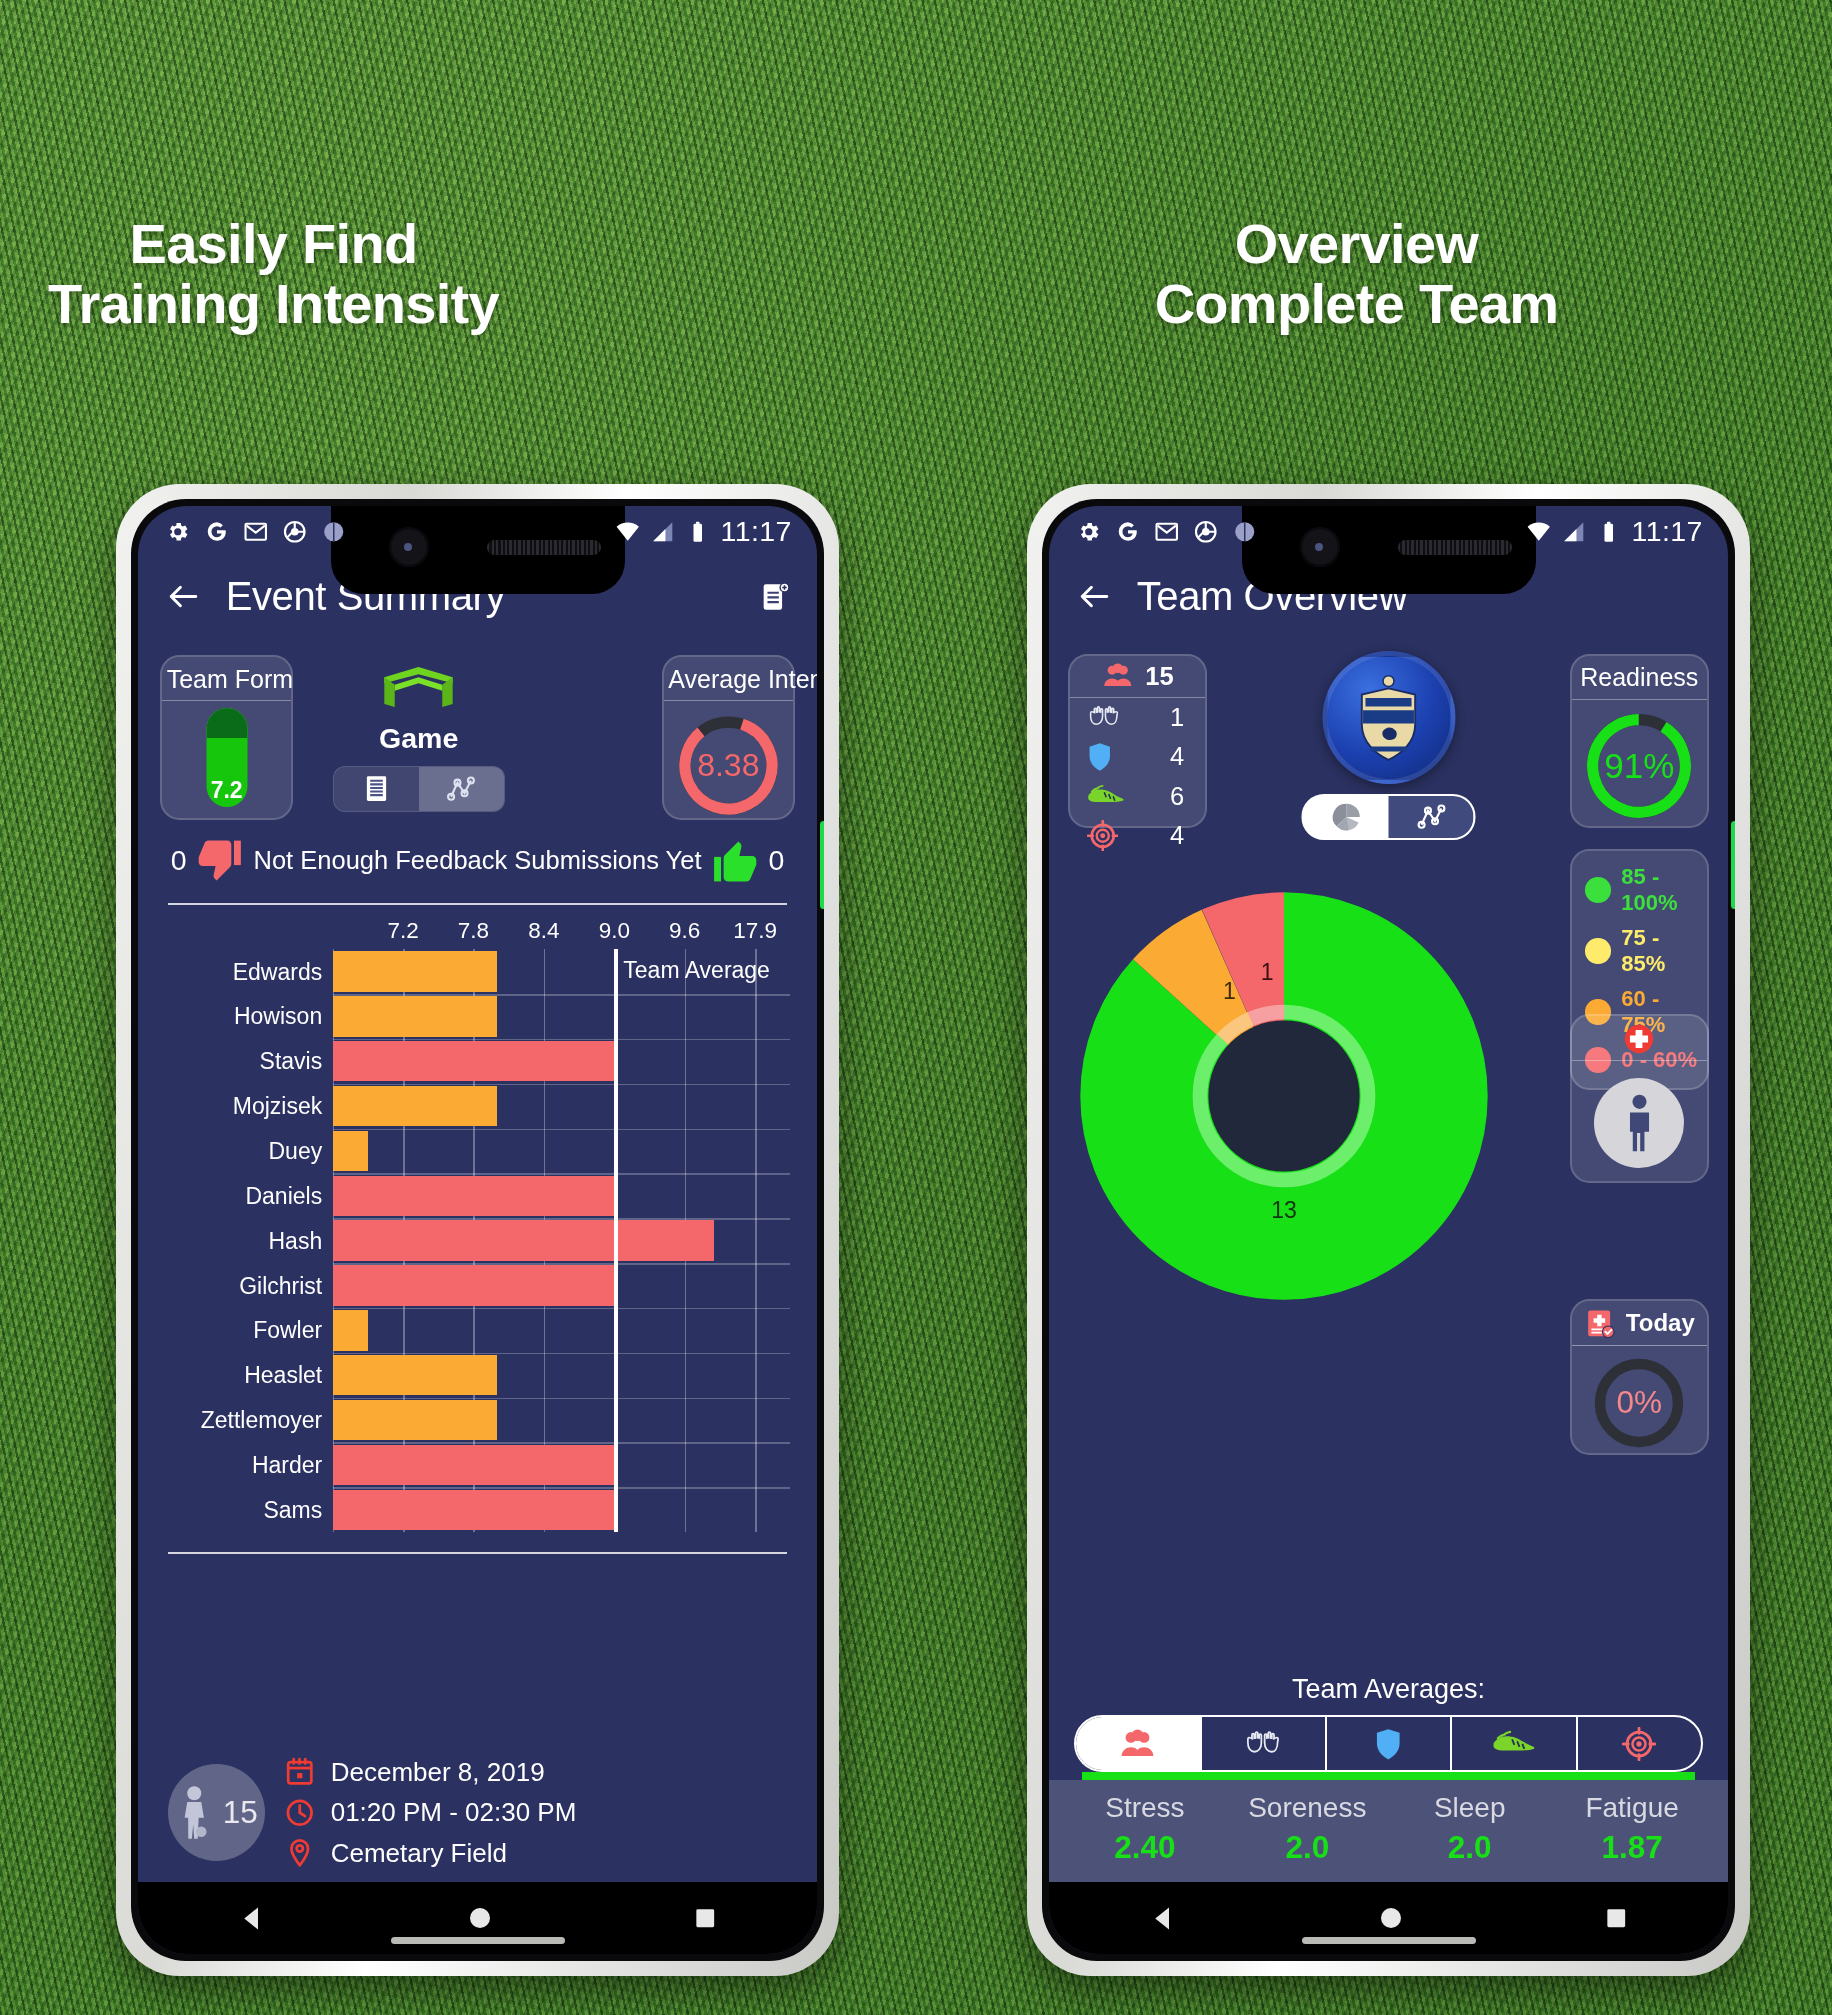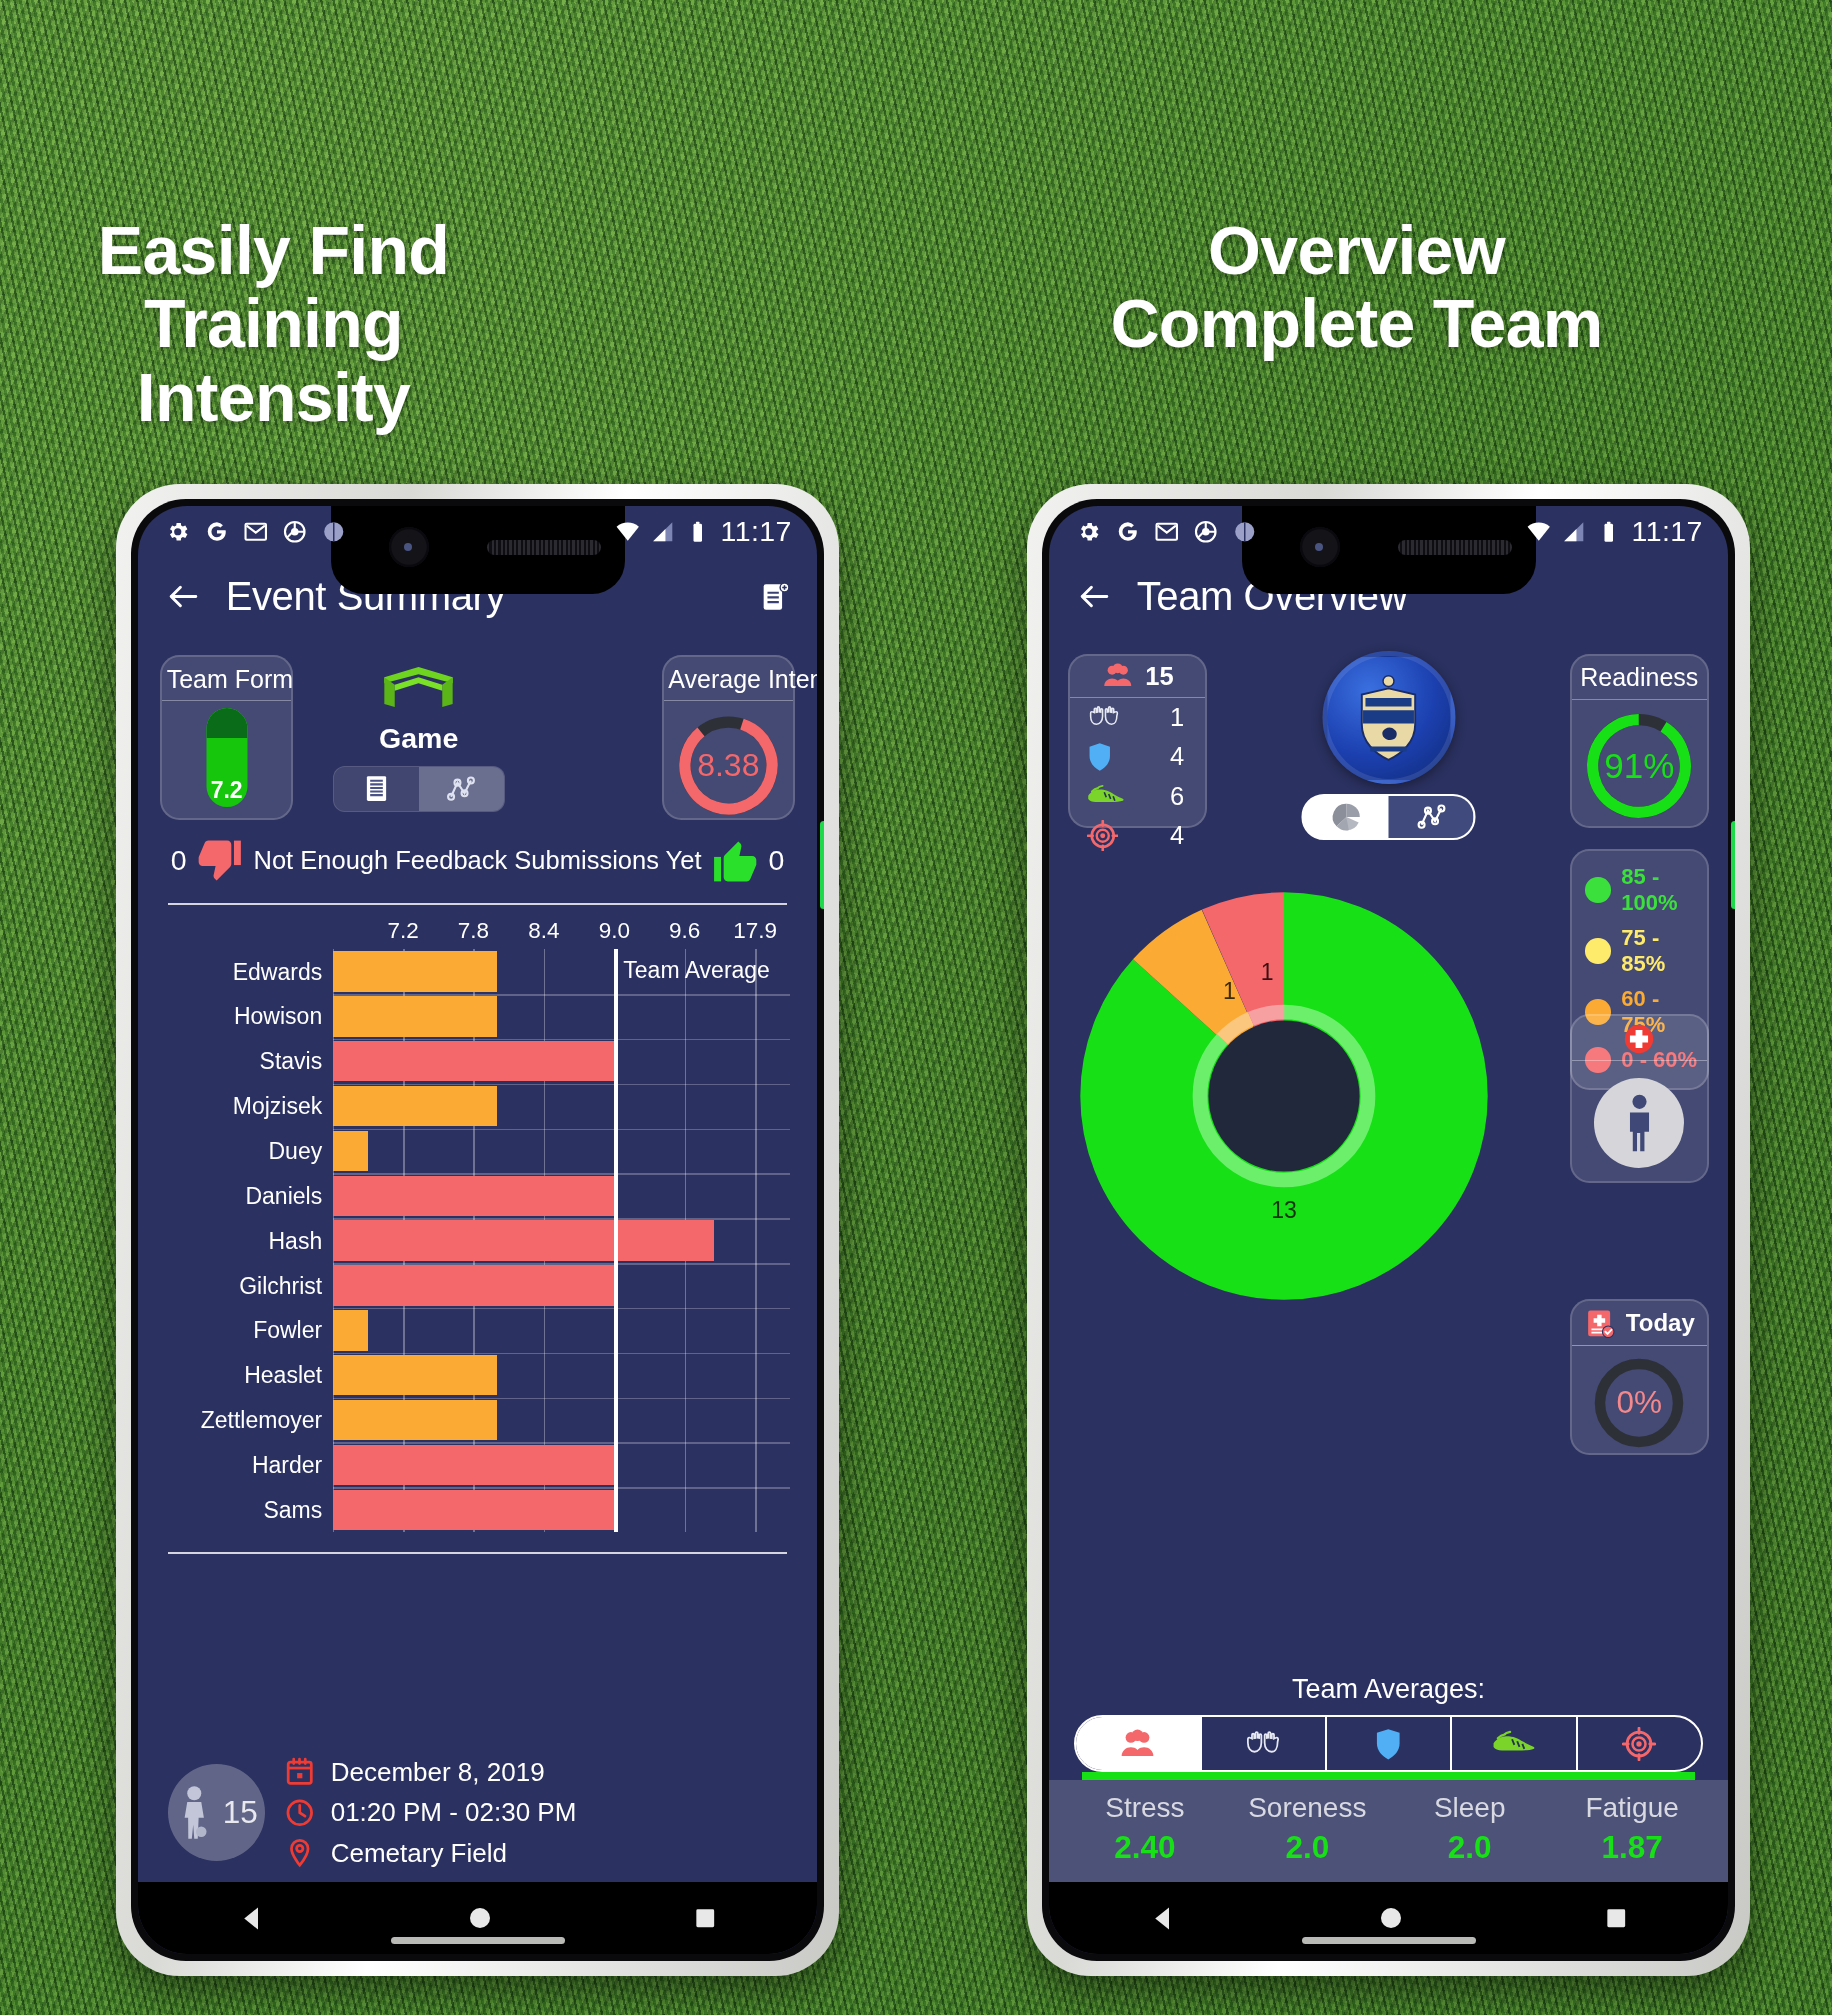--- a/index.html
+++ b/index.html
@@ -24,21 +24,21 @@
   }
 
   
   .headline {
     position: absolute;
     color: #ffffff;
     font-weight: bold;
     text-align: center;
     line-height: 1.08;
     letter-spacing: -0.7px;
-    font-size: 68px;
+    font-size: 56px;
     text-shadow: 0 2.2px 7.5px rgba(0,0,0,.35);
   }
   #headline-left  { left: 30px;  top: 214px; width: 487px; }
   #headline-right { left: 1109px; top: 214px; width: 495px; }
 
   
   .phone {
     position: absolute;
     width: 723px; height: 1492px;
     border-radius: 64px;

